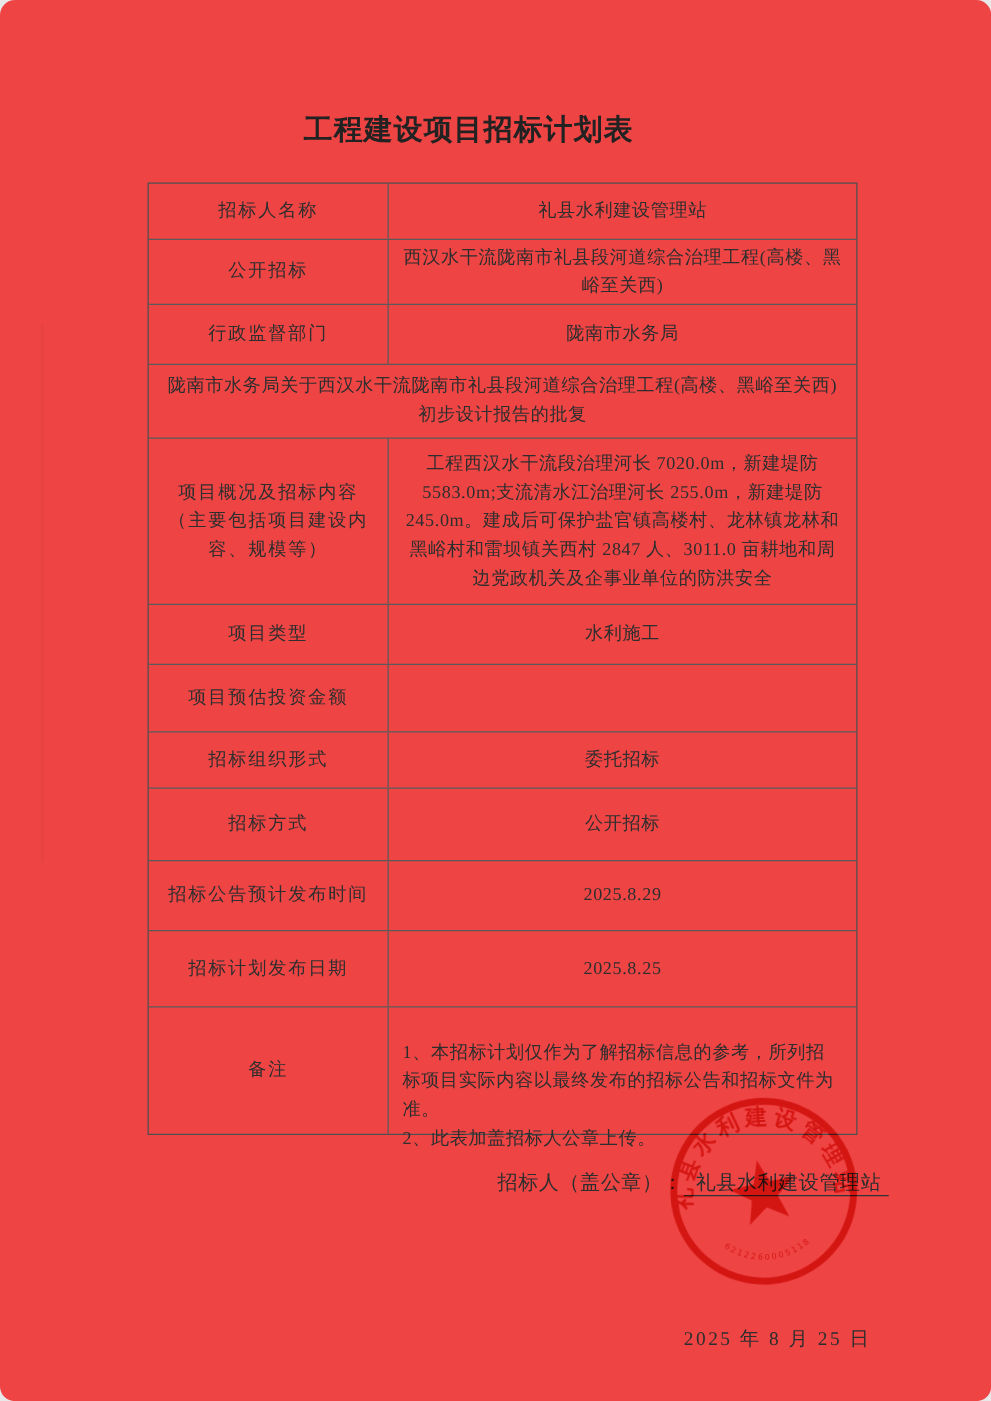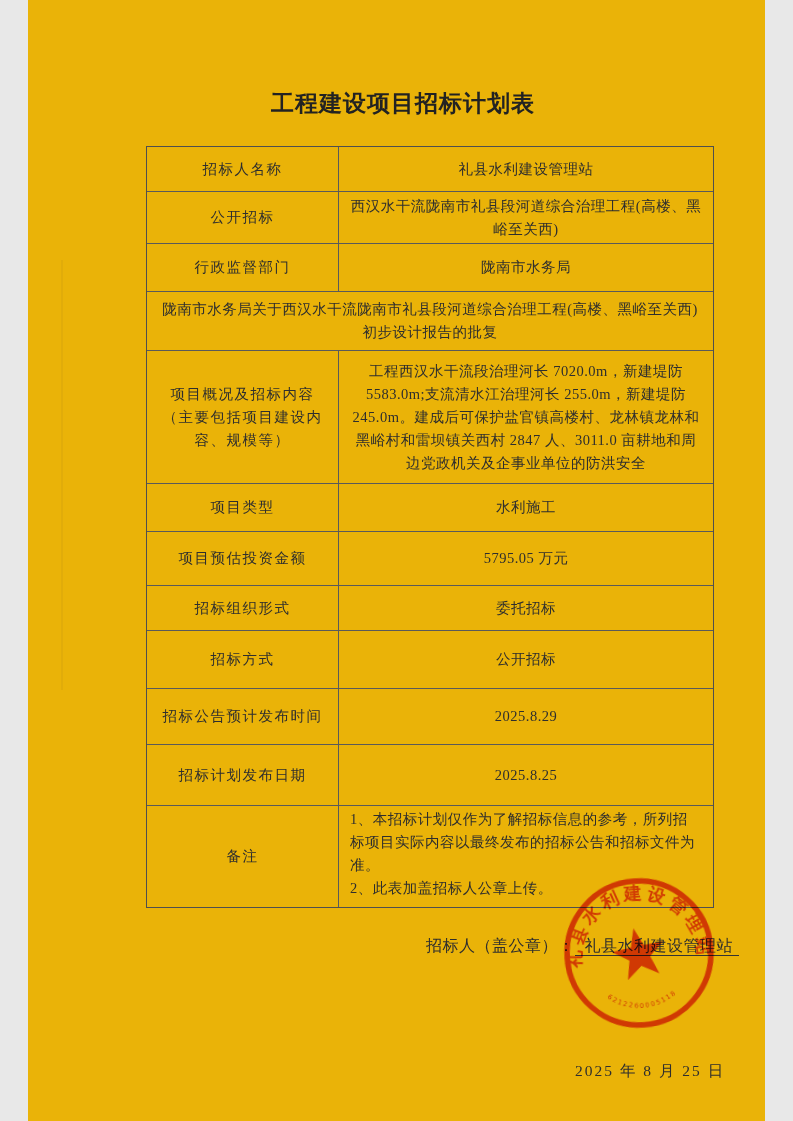--- a/index.html
+++ b/index.html
@@ -2,27 +2,28 @@
 <html><head>
 <meta charset="utf-8">
 <style>
   html, body {
     margin: 0;
     padding: 0;
     background: #e8e8e8;
   }
   .page {
     position: relative;
-    width: 737px;
+    width: 793px;
     height: 1121px;
     margin: 0 auto;
-    background: #eab308;
+    background: #ef4444;
     overflow: hidden;
     font-family: "Liberation Serif", "DejaVu Serif", serif;
     color: #2e2e2e;
+    border-radius: 12px;
   }
   
   .scan-artifact {
     position: absolute;
     left: 33px;
     top: 260px;
     width: 2px;
     height: 430px;
     background: rgba(60,60,60,0.05);
   }
@@ -83,22 +84,23 @@
     align-items: center;
     justify-content: center;
     text-align: center;
     padding: 2px 11px;
     box-sizing: border-box;
     letter-spacing: 0.5px;
   }
   .trow.remark-row .tvalue {
     flex-direction: column;
     align-items: flex-start;
-    justify-content: flex-start;
+    justify-content: center;
     text-align: left;
+    margin-top: 40px;
   }
   .trow.remark-row .tvalue p {
     margin: 0;
   }
   .signer-line {
     position: absolute;
     top: 936px;
     left: 398px;
     font-size: 16px;
     letter-spacing: 0.5px;
@@ -164,21 +166,20 @@
       <div class="tvalue">工程西汉水干流段治理河长 7020.0m，新建堤防 5583.0m;支流清水江治理河长 255.0m，新建堤防 245.0m。建成后可保护盐官镇高楼村、龙林镇龙林和黑峪村和雷坝镇关西村 2847 人、3011.0 亩耕地和周边党政机关及企事业单位的防洪安全</div>
     </div>
 
     <div class="trow">
       <div class="tlabel">项目类型</div>
       <div class="tvalue">水利施工</div>
     </div>
 
     <div class="trow">
       <div class="tlabel">项目预估投资金额</div>
-      <div class="tvalue">5795.05 万元</div>
     </div>
 
     <div class="trow">
       <div class="tlabel">招标组织形式</div>
       <div class="tvalue">委托招标</div>
     </div>
 
     <div class="trow">
       <div class="tlabel">招标方式</div>
       <div class="tvalue">公开招标</div>

